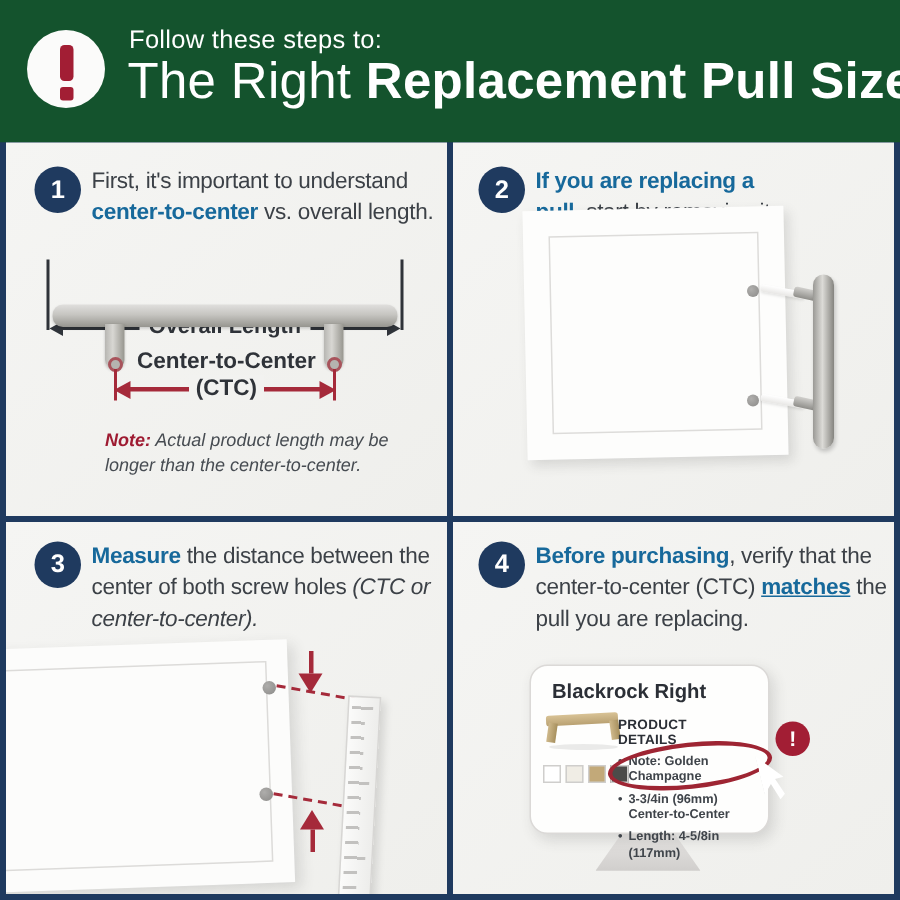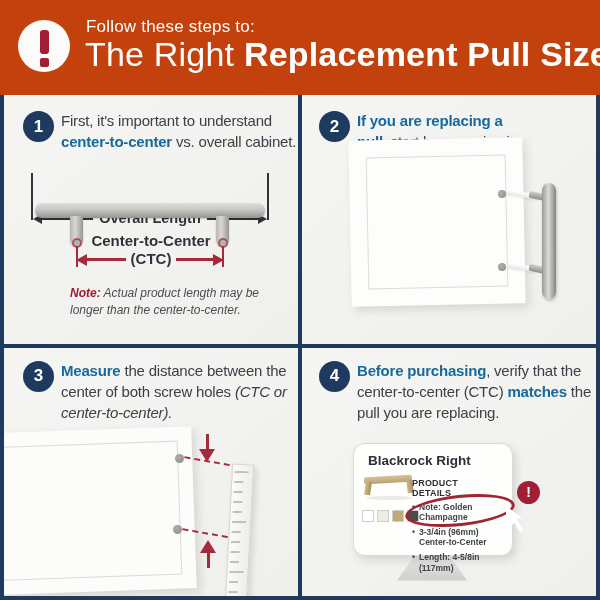--- a/index.html
+++ b/index.html
@@ -1,40 +1,40 @@
 <!DOCTYPE html>
 <html><head>
 <meta charset="utf-8">
 <style>
   * { margin:0; padding:0; box-sizing:border-box; }
   body { background:#888; font-family:"Liberation Sans", sans-serif; }
   .poster { position:relative; width:600px; height:600px; background:#1f3a5f; overflow:hidden;
             font-family:"Liberation Sans", sans-serif; }
 
   
-  .hdr { position:absolute; top:0; left:0; width:600px; height:95px; background:#c2410c; }
+  .hdr { position:absolute; top:0; left:0; width:600px; height:95px; background:#14532d; }
   .alert-badge { position:absolute; left:18px; top:20px; width:52px; height:52px; border-radius:50%; background:#fbfbfa; }
   .alert-bar { position:absolute; left:21.5px; top:10px; width:9px; height:24px; background:#a21e34; border-radius:3px; }
   .alert-dot { position:absolute; left:21.5px; top:38px; width:9px; height:9px; background:#a21e34; border-radius:2px; }
   .hdr-line1 { position:absolute; left:86px; top:17px; font-size:17px; color:#fff; letter-spacing:.2px; }
   .hdr-line2 { position:absolute; left:85px; top:35px; font-size:34px; color:#fff; letter-spacing:.2px; white-space:nowrap; }
   .hdr-line2 .bold { font-weight:700; }
 
   
   .grid { position:absolute; top:95px; left:0; width:600px; height:505px; background:#1f3a5f;
           display:grid; grid-template-columns:294px 294px; grid-template-rows:248.5px 248.5px;
           gap:4px; padding:0 4px 4px; }
   .panel { position:relative; overflow:hidden; background:linear-gradient(140deg,#f5f5f3 0%,#efefec 100%); }
 
   .step-num { position:absolute; width:31px; height:31px; border-radius:50%; background:#1f3a5f; color:#fff;
               font-weight:700; font-size:17px; display:flex; align-items:center; justify-content:center; }
   .step-text { position:absolute; font-size:15px; line-height:1.42; color:#3c4147; letter-spacing:-.2px; }
   .b { color:#17699b; font-weight:700; }
   .i { font-style:italic; }
-  .u { }
+  .u { text-decoration:underline; }
 
   
   .p1 .step-num { left:19px; top:16px; }
   .p1 .step-text { left:57px; top:15px; width:238px; }
   .tick { position:absolute; top:78px; width:2px; height:47px; background:#2f3339; }
   .tick.l { left:27px; } .tick.r { left:263px; }
   .ol-row { position:absolute; left:29px; top:84px; width:234px; display:flex; align-items:center;margin-top:32px; }
   .ol-line { flex:1; height:2px; background:#2f3339; }
   .ol-head { width:0; height:0; border-top:5px solid transparent; border-bottom:5px solid transparent; }
   .ol-head.l { border-right:9px solid #2f3339; }
@@ -148,21 +148,21 @@
       <div class="alert-dot"></div>
     </div>
     <div class="hdr-line1">Follow these steps to:</div>
     <div class="hdr-line2"><span>The Right</span><span>&nbsp;</span><span class="bold">Replacement Pull Size</span></div>
   </div>
 
   <div class="grid">
 
     <div class="panel p1">
       <div class="step-num">1</div>
-      <div class="step-text"><span>First, it's important to understand </span><span class="b">center-to-center</span><span> vs. overall cabinet.</span></div>
+      <div class="step-text"><span>First, it's important to understand </span><span class="b">center-to-center</span><span> vs. overall length.</span></div>
 
       <div class="tick l"></div>
       <div class="tick r"></div>
       <div class="ol-row">
         <div class="ol-head l"></div>
         <div class="ol-line"></div>
         <div class="ol-label">Overall Length</div>
         <div class="ol-line"></div>
         <div class="ol-head r"></div>
       </div>

